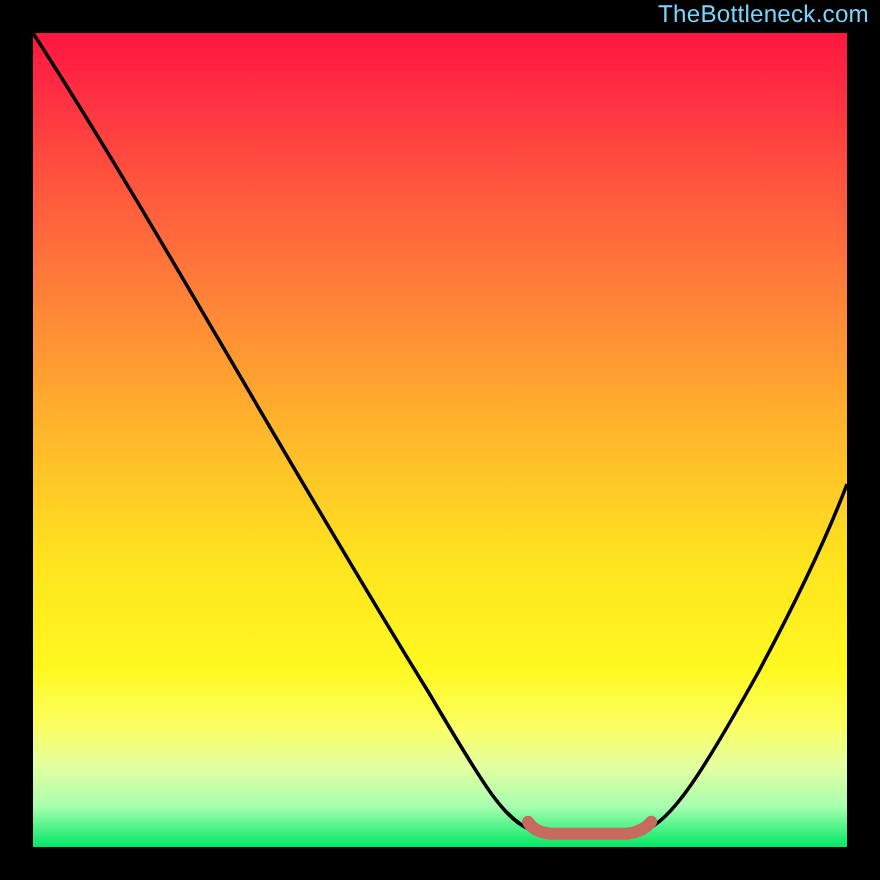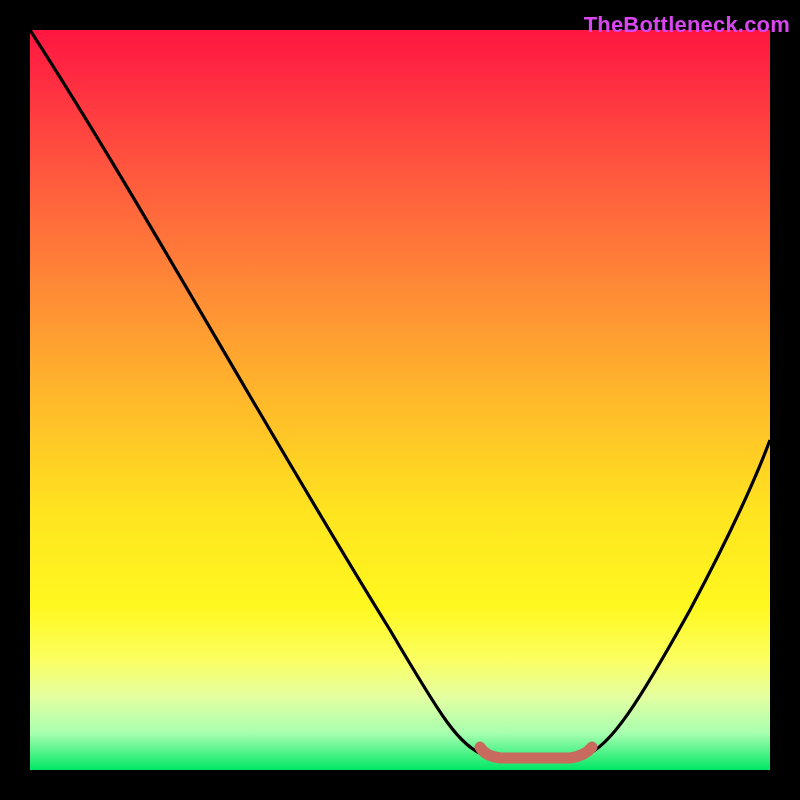--- a/index.html
+++ b/index.html
@@ -12,25 +12,25 @@
     font-family: Arial, Helvetica, sans-serif;
   }
   .frame {
     position: relative;
     width: 800px;
     height: 800px;
     background: #000;
   }
   .watermark {
     position: absolute;
-    top: 12px;
+    top: 0;
     right: 10px;
-    color: #d946ef;
+    color: #7dd3fc;
     font-size: 22px;
-    font-weight: 700;
+    font-weight: 400;
     letter-spacing: 0.2px;
     z-index: 10;
   }
   .plot {
     position: absolute;
     left: 30px;
     top: 30px;
     width: 740px;
     height: 740px;
   }

